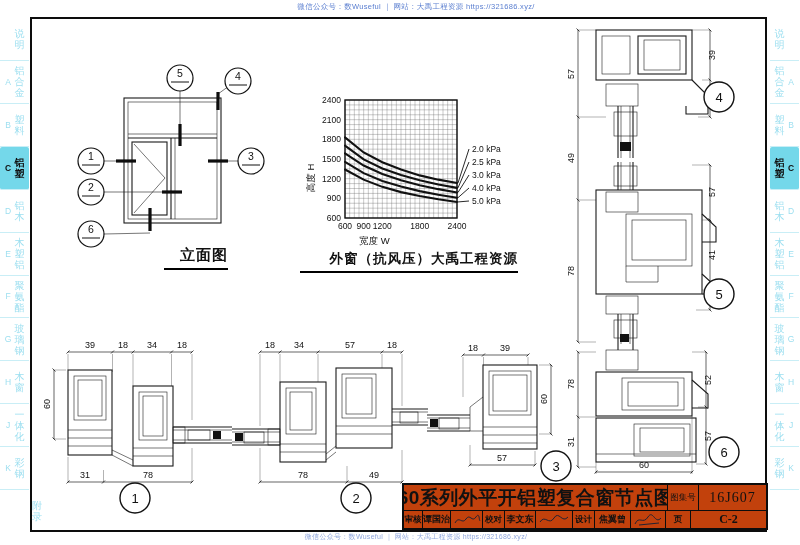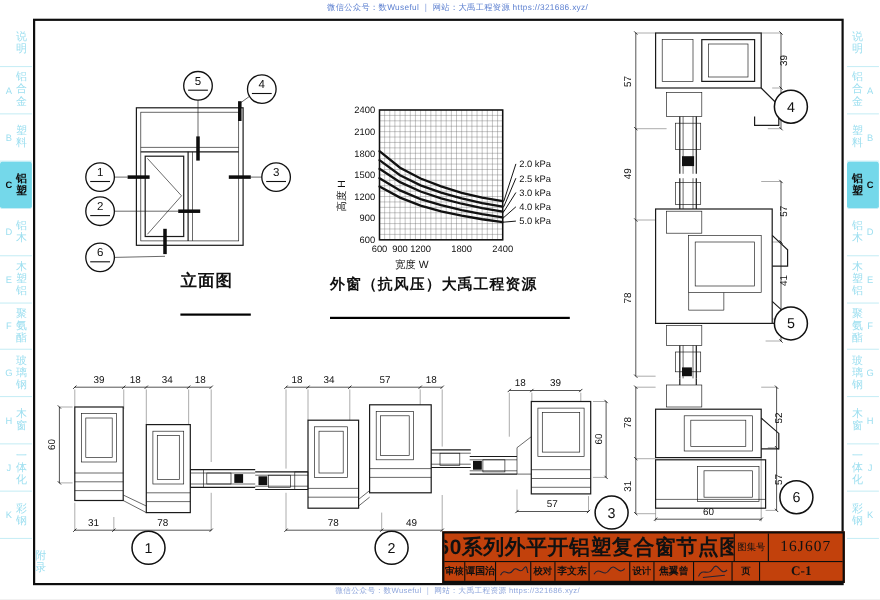--- a/index.html
+++ b/index.html
@@ -29,22 +29,22 @@
   .ext{stroke:#666;stroke-width:0.5;}
   .dt{font-size:9px;fill:#111;}
   .axl{font-size:9.5px;fill:#111;}
   .cut{stroke:#0d0d0d;stroke-width:3.2;}
   .co circle{fill:#fff;stroke:#111;stroke-width:1.4;}
   .co text{font-size:13px;fill:#111;text-anchor:middle;}
   .bub circle{fill:#fff;stroke:#111;stroke-width:1.2;}
   .bub text{font-size:10.5px;fill:#111;text-anchor:middle;}
   .bub line{stroke:#111;stroke-width:1;}
   
-  .dtitle{position:absolute;font-weight:bold;text-align:left;border-bottom:2.5px solid #000;
-          padding-bottom:20px;letter-spacing:1px;}
+  .dtitle{position:absolute;font-weight:bold;text-align:right;border-bottom:2.5px solid #000;
+          padding-bottom:3px;letter-spacing:1px;}
   
   #tblock{position:absolute;left:402px;top:483px;width:366px;height:47px;border:2px solid #0d0d0d;
           box-sizing:border-box;display:flex;flex-direction:column;background:#c2410c;}
   #tblock .r1{height:25px;display:flex;border-bottom:1.5px solid #0d0d0d;}
   #tblock .r2{flex:1;display:flex;font-weight:bold;}
   #tblock .c{display:flex;align-items:center;justify-content:center;border-right:1px solid #0d0d0d;
              box-sizing:border-box;overflow:hidden;white-space:nowrap;}
   #tblock .c:last-child{border-right:none;}
   .bigtitle{font-size:19px;font-weight:bold;letter-spacing:.5px;}
   .lbl{font-size:8.5px;}
@@ -581,19 +581,19 @@
           </svg>
       </div>
       <div class="c lbl" style="width:22px">设计</div>
       <div class="c nm" style="width:36px">焦翼曾</div>
       <div class="c" style="width:35px">
         <svg width="30" height="14" viewBox="0 0 30 14" style="position:static">
             <path d="M2 11 C6 2 10 12 15 4 S22 12 28 5 M6 12 L26 10" stroke="#223" fill="none" stroke-width="1"></path>
           </svg>
       </div>
       <div class="c lbl" style="width:25px">页</div>
-      <div class="c pageno" style="flex:1">C-1</div>
+      <div class="c pageno" style="flex:1">C-2</div>
     </div>
   </div>
 
   <div class="wm bot" style="top:532px;font-size:7px">微信公众号：数Wuseful ｜ 网站：大禹工程资源 https://321686.xyz/</div>
 
 </div>
 
 </body></html>

